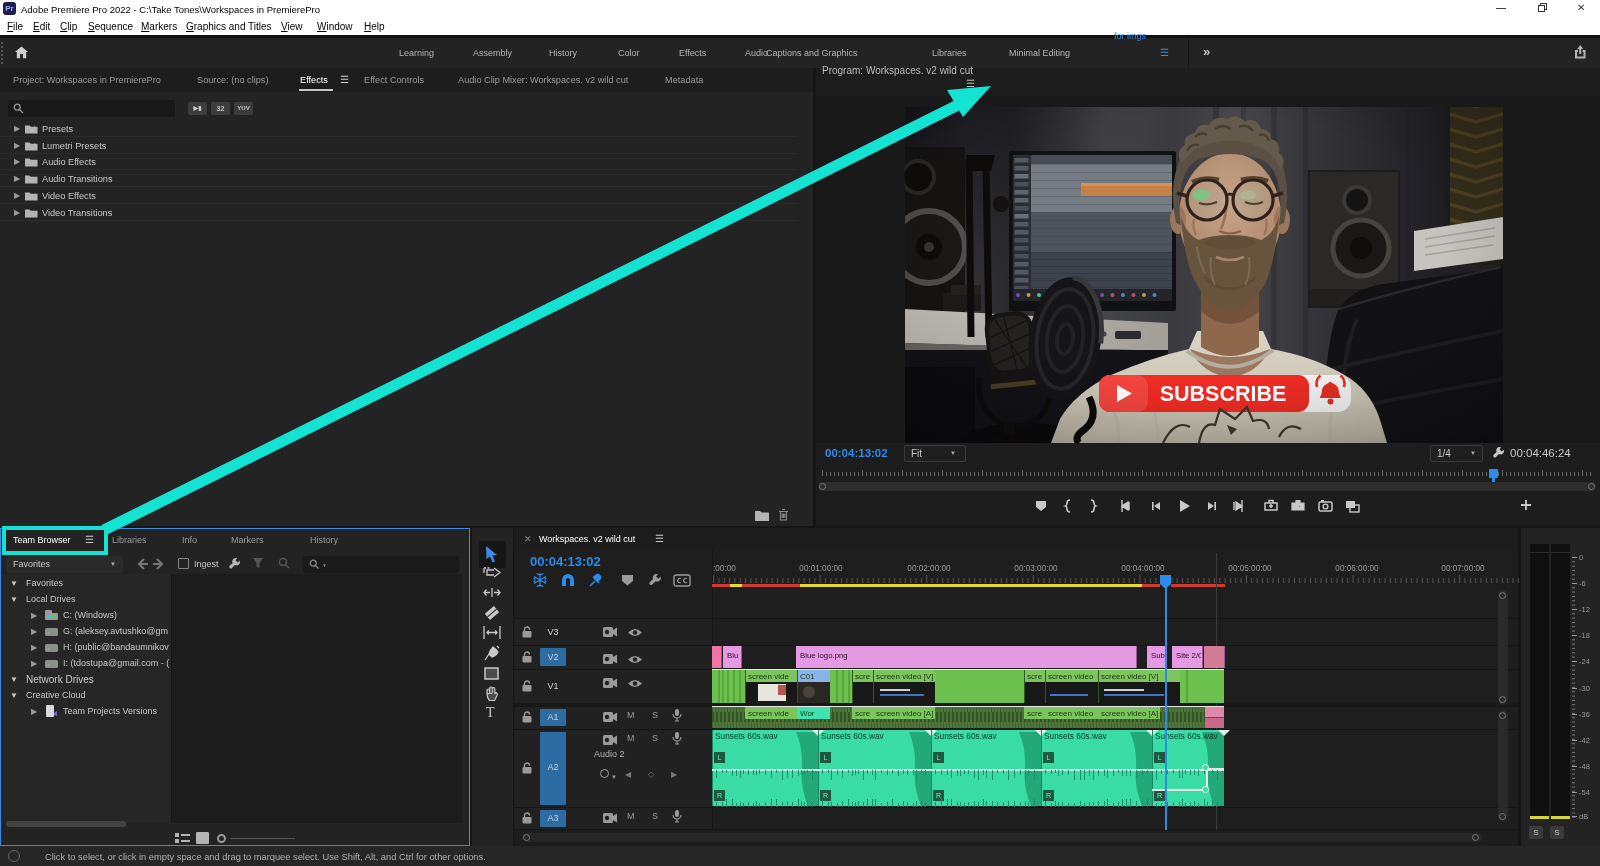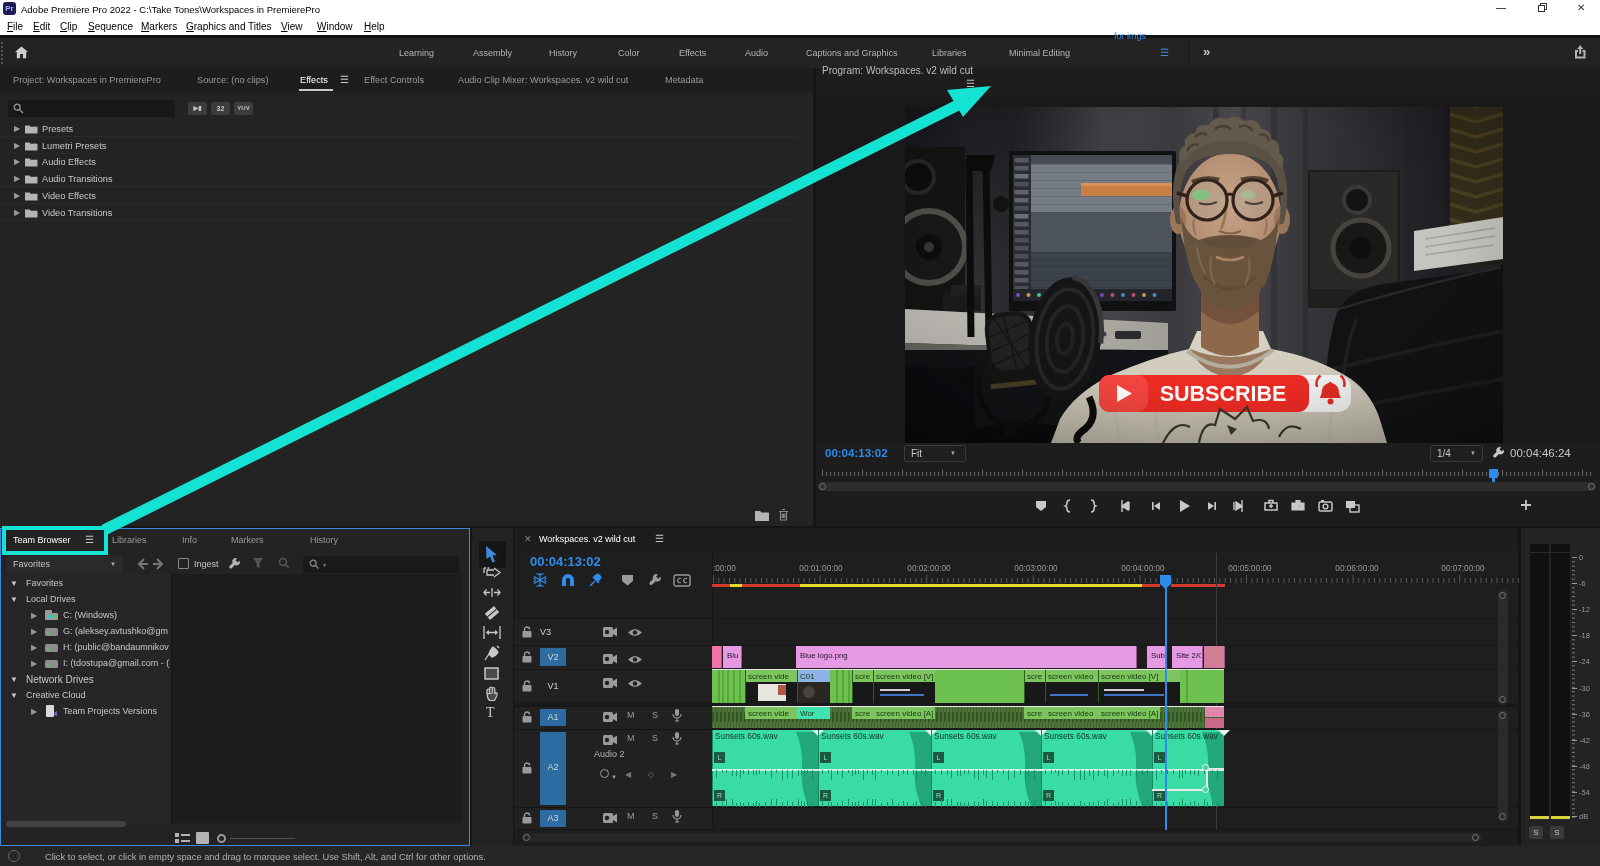--- a/index.html
+++ b/index.html
@@ -28,21 +28,21 @@
 <div class="a" style="left:1px;top:42px;width:2px;height:22px;background:repeating-linear-gradient(#555 0,#555 2px,#232323 2px,#232323 4px)"></div>
 <svg class="a" style="left:14px;top:45px" width="15" height="15" viewBox="0 0 16 16">
       <path d="M8 1.5 L15 7.5 H13 V14 H9.5 V9.5 H6.5 V14 H3 V7.5 H1 Z" fill="#cfcfcf"></path>
     </svg>
 <div class="a" style="left:399px;top:48px;font-size:9px;color:#b4b4b4">Learning</div>
 <div class="a" style="left:473px;top:48px;font-size:9px;color:#b4b4b4">Assembly</div>
 <div class="a" style="left:549px;top:48px;font-size:9px;color:#b4b4b4">History</div>
 <div class="a" style="left:618px;top:48px;font-size:9px;color:#b4b4b4">Color</div>
 <div class="a" style="left:679px;top:48px;font-size:9px;color:#b4b4b4">Effects</div>
 <div class="a" style="left:745px;top:48px;font-size:9px;color:#b4b4b4">Audio</div>
-<div class="a" style="left:806px;top:48px;font-size:9px;color:#b4b4b4">Captions and Graphics</div>
+<div class="a" style="left:766px;top:48px;font-size:9px;color:#b4b4b4">Captions and Graphics</div>
 <div class="a" style="left:932px;top:48px;font-size:9px;color:#b4b4b4">Libraries</div>
 <div class="a" style="left:1009px;top:48px;font-size:9px;color:#b4b4b4">Minimal Editing</div>
 <div class="a" style="left:1114px;top:31px;font-size:9px;color:#3f8ae0">for imgs</div>
 <div class="a" style="left:1160px;top:47px;font-size:10px;color:#3f8ae0">☰</div>
 <div class="a" style="left:1188px;top:38px;width:1px;height:30px;background:#191919"></div>
 <div class="a" style="left:1203px;top:44px;font-size:13px;color:#c8c8c8;font-weight:bold">»</div>
 <svg class="a" style="left:1572px;top:44px" width="16" height="16" viewBox="0 0 16 16">
       <path d="M3 6 V14.5 H13.5 V6 H10.5 V8 H11.5 V12.5 H5 V8 H6 V6 Z" fill="#b4b4b4"></path>
       <path d="M8.2 1 L11.2 5 H9.2 V10 H7.2 V5 H5.2 Z" fill="#b4b4b4"></path>
     </svg>
@@ -720,21 +720,21 @@
       <g transform="translate(674,575)">
         <rect x="0" y="0" width="16" height="11" rx="2" fill="none" stroke="#9a9a9a" stroke-width="1.4"></rect>
         <path d="M7 3.5 Q4.5 2.5 3.5 5.5 Q4.5 8.5 7 7.5 M13 3.5 Q10.5 2.5 9.5 5.5 Q10.5 8.5 13 7.5" stroke="#9a9a9a" stroke-width="1.2" fill="none"></path>
       </g>
     </svg>
 <div class="a" style="left:514px;top:618px;width:198px;height:212px;background:#212121"></div>
 <svg class="a" style="left:522px;top:626px" width="10" height="12" viewBox="0 0 10 12">
       <rect x="0.5" y="5" width="9" height="6.5" rx="1" fill="#9a9a9a"></rect>
       <path d="M2.5 5 V3.5 A2.5 2.5 0 0 1 7.5 3.5" fill="none" stroke="#9a9a9a" stroke-width="1.4"></path>
     </svg>
-<div class="a" style="left:540px;top:623px;width:26px;height:18px;font-size:9px;color:#d0d0d0;text-align:left;line-height:18px">V3</div>
+<div class="a" style="left:540px;top:623px;width:26px;height:18px;font-size:9px;color:#d0d0d0;text-align:center;line-height:18px">V3</div>
 <svg class="a" style="left:603px;top:627px" width="14" height="10" viewBox="0 0 14 10">
       <rect x="0" y="0" width="10" height="10" rx="1.5" fill="#9a9a9a"></rect>
       <path d="M10 3 L14 0.5 V9.5 L10 7 Z" fill="#9a9a9a"></path>
       <circle cx="4" cy="5" r="2.2" fill="#212121"></circle>
     </svg>
 <svg class="a" style="left:628px;top:628px" width="14" height="9" viewBox="0 0 14 9">
       <path d="M0 4.5 Q7 -2.5 14 4.5 Q7 11.5 0 4.5 Z" fill="#9a9a9a"></path>
       <circle cx="7" cy="4.5" r="2.2" fill="#212121"></circle>
     </svg>
 <svg class="a" style="left:522px;top:651px" width="10" height="12" viewBox="0 0 10 12">

